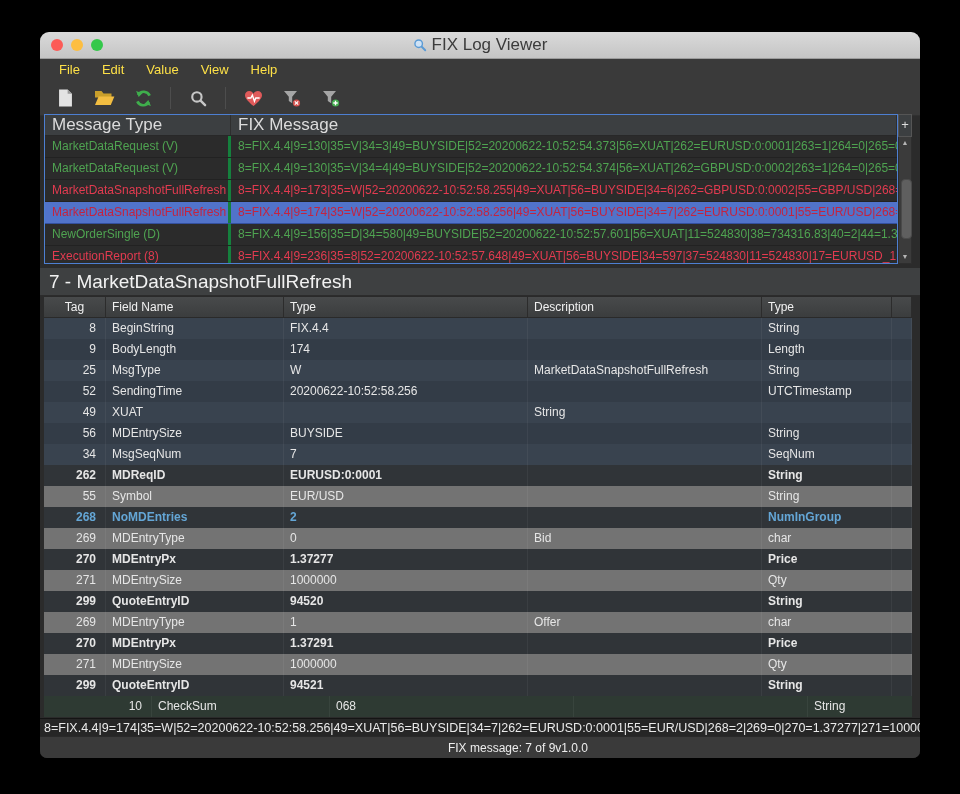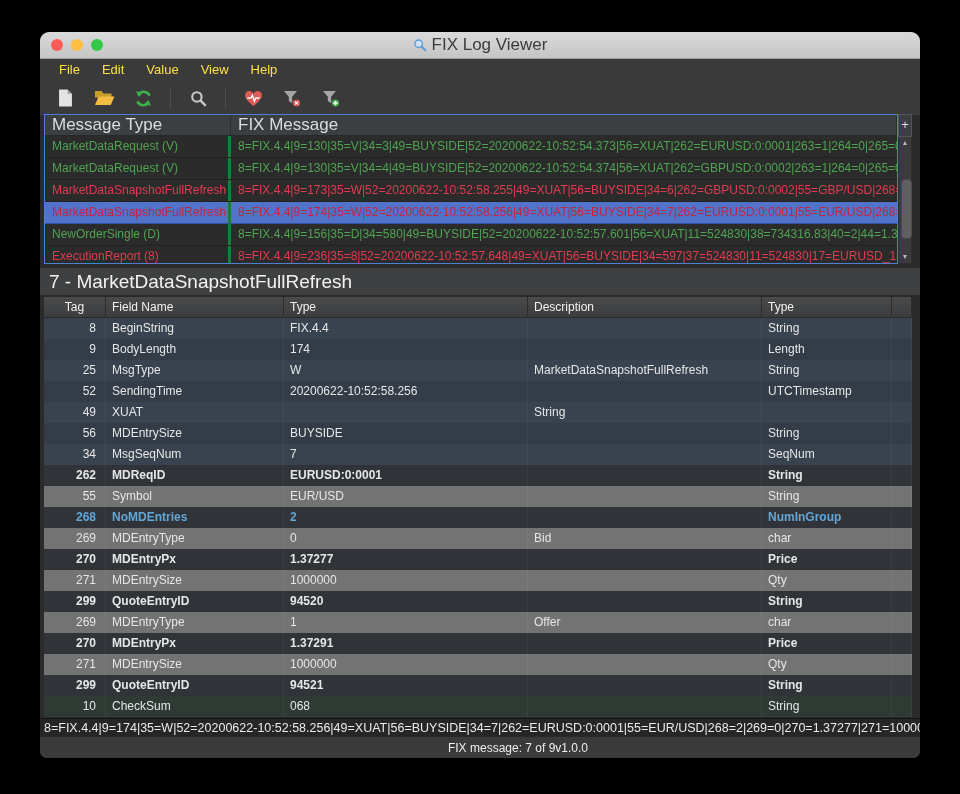--- a/index.html
+++ b/index.html
@@ -47,21 +47,21 @@
   .det-hcell{font-size:12px;color:#f0f0f0;line-height:20px;padding:0 6px;border-right:1px solid #2c2c2c;white-space:nowrap;overflow:hidden;}
   .det-hcell.tag{text-align:center;}
   .det-row{display:grid;grid-template-columns:62px 178px 244px 234px 130px 1fr;height:21px;color:#e6e6e6;}
   .det-cell{font-size:12px;line-height:21px;padding:0 6px;white-space:nowrap;overflow:hidden;border-right:1px solid rgba(255,255,255,0.05);}
   .det-cell.tag{text-align:right;padding-right:9px;}
   .det-row.s-header.even{background:#39434f;}
   .det-row.s-header.odd{background:#333c47;}
   .det-row.s-body.even,.det-row.s-group.even{background:#737373;}
   .det-row.s-body.odd,.det-row.s-group.odd{background:#303438;font-weight:bold;}
   .det-row.s-group{color:#64a6d6;}
-  .det-row.s-trailer{background:#2e3a33;}
+  .det-row.s-trailer{background:#2e3a33;padding-left:46px;}
   
   .raw-bar{position:absolute;left:0;top:686px;width:880px;height:18px;background:#262626;border-top:1px solid #141414;
     color:#eaeaea;font-size:12.5px;line-height:18px;padding-left:4px;box-sizing:border-box;white-space:nowrap;overflow:hidden;}
   .statusbar{position:absolute;left:0;top:704px;width:956px;height:22px;background:#3a3a3a;border-top:1px solid #292929;
     display:flex;justify-content:center;align-items:center;padding:0 8px;box-sizing:border-box;}
   .statusbar span{font-size:12px;color:#ededed;}
 </style>
 </head>
 <body>
 

